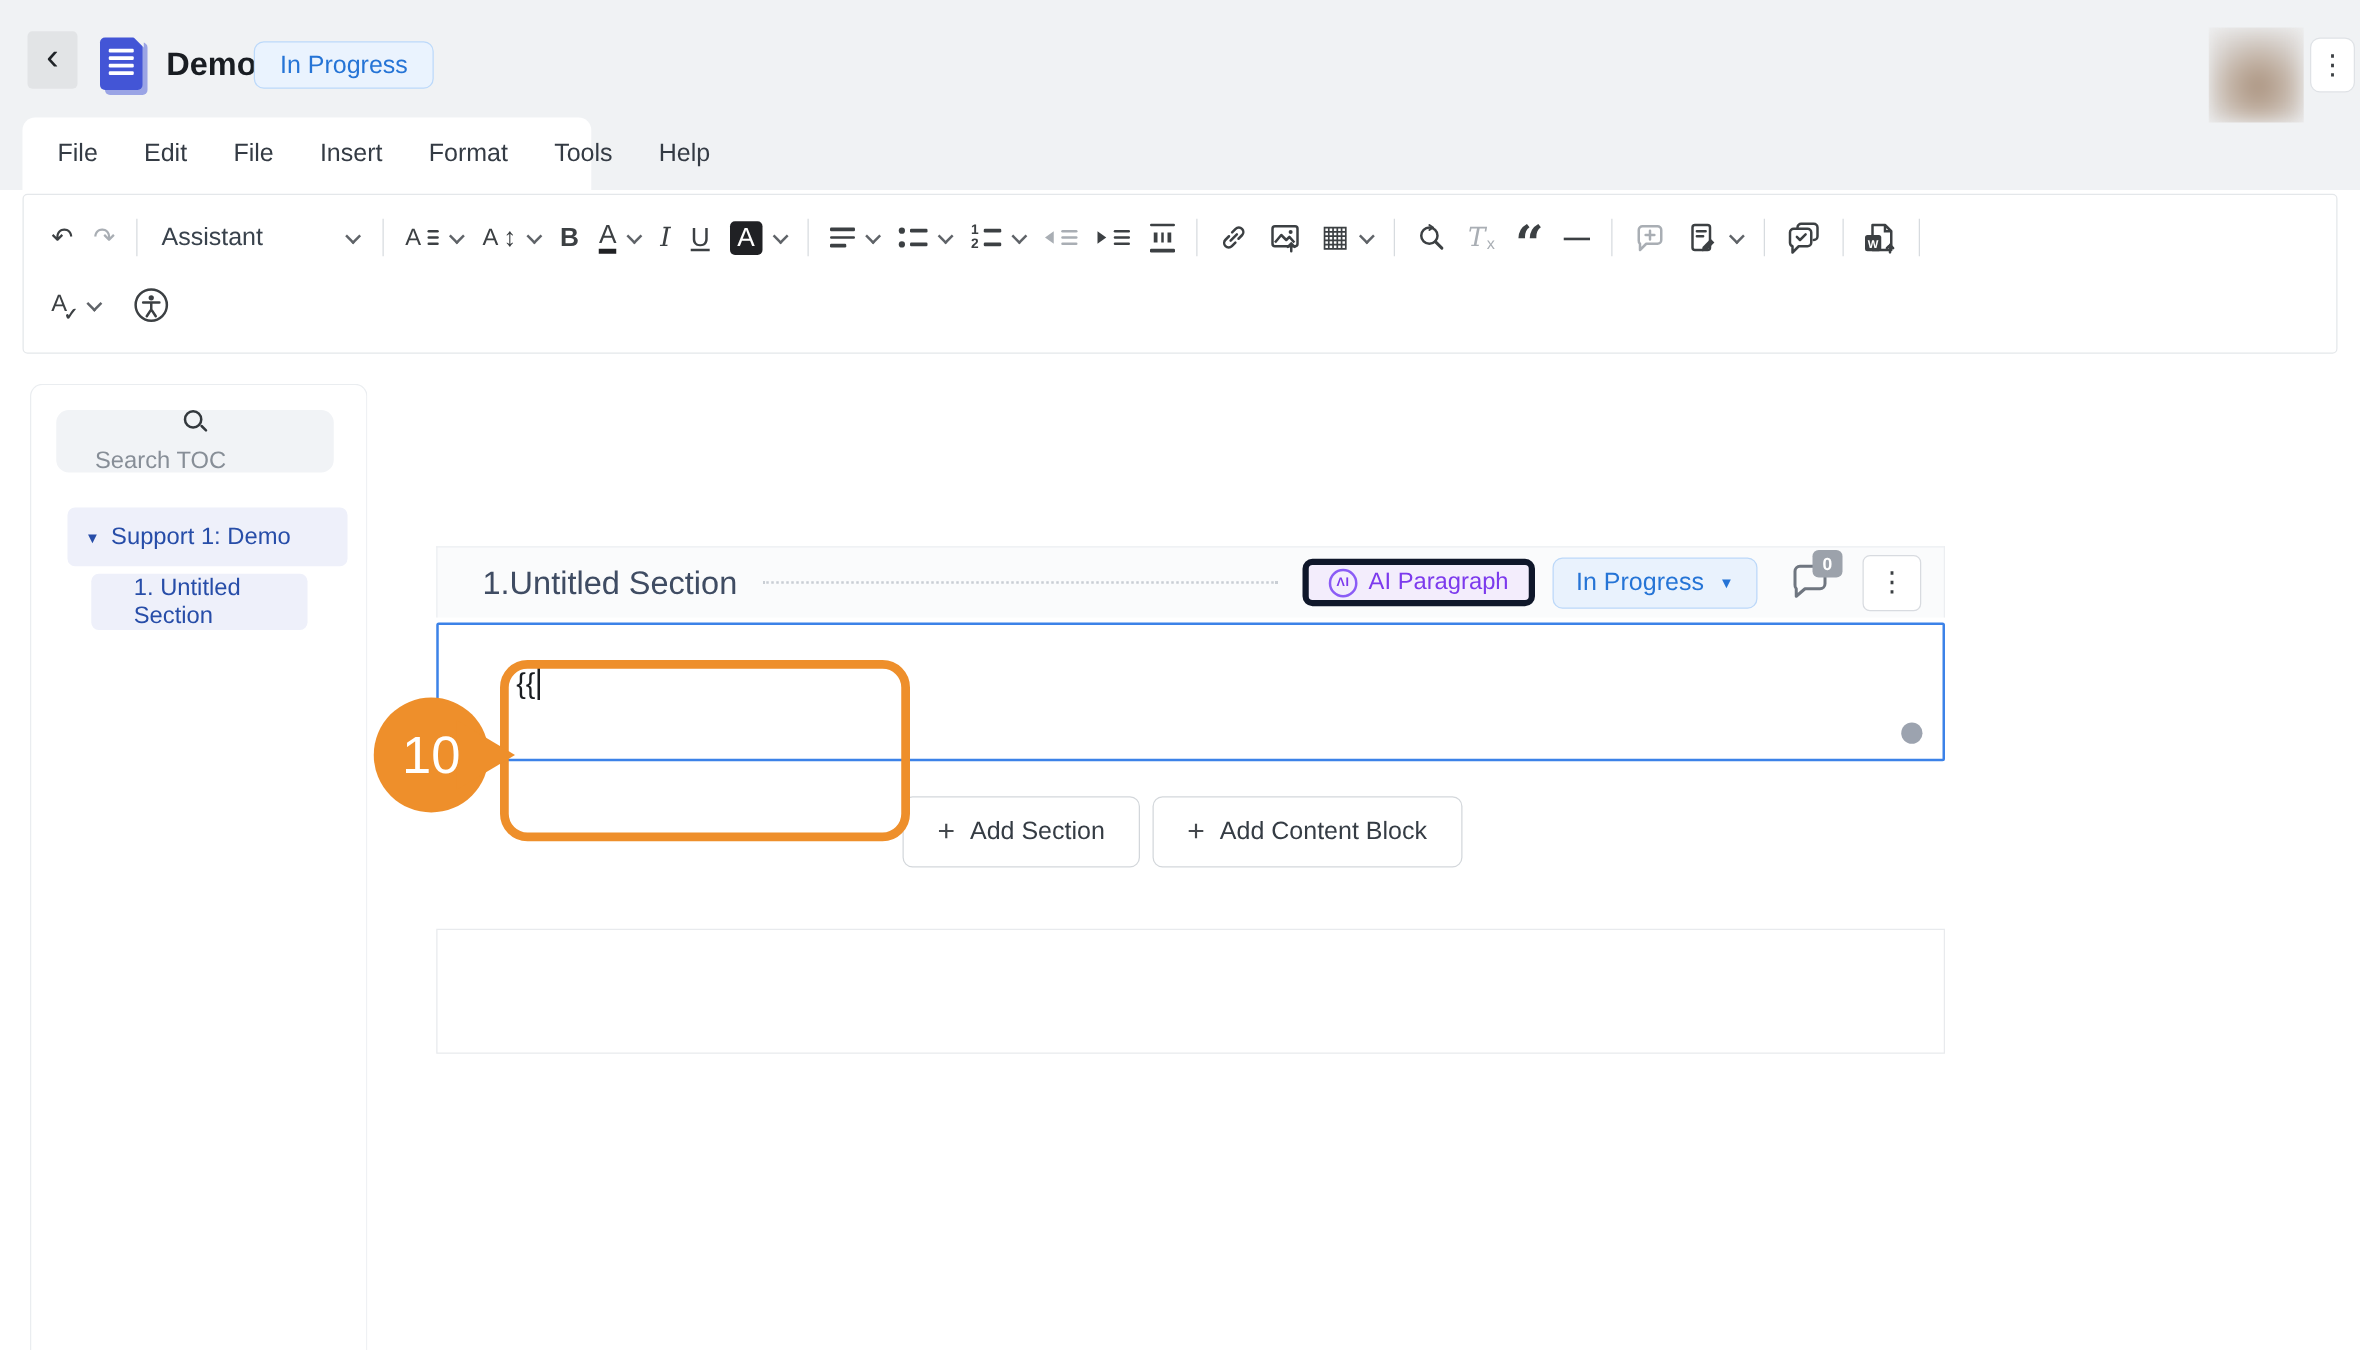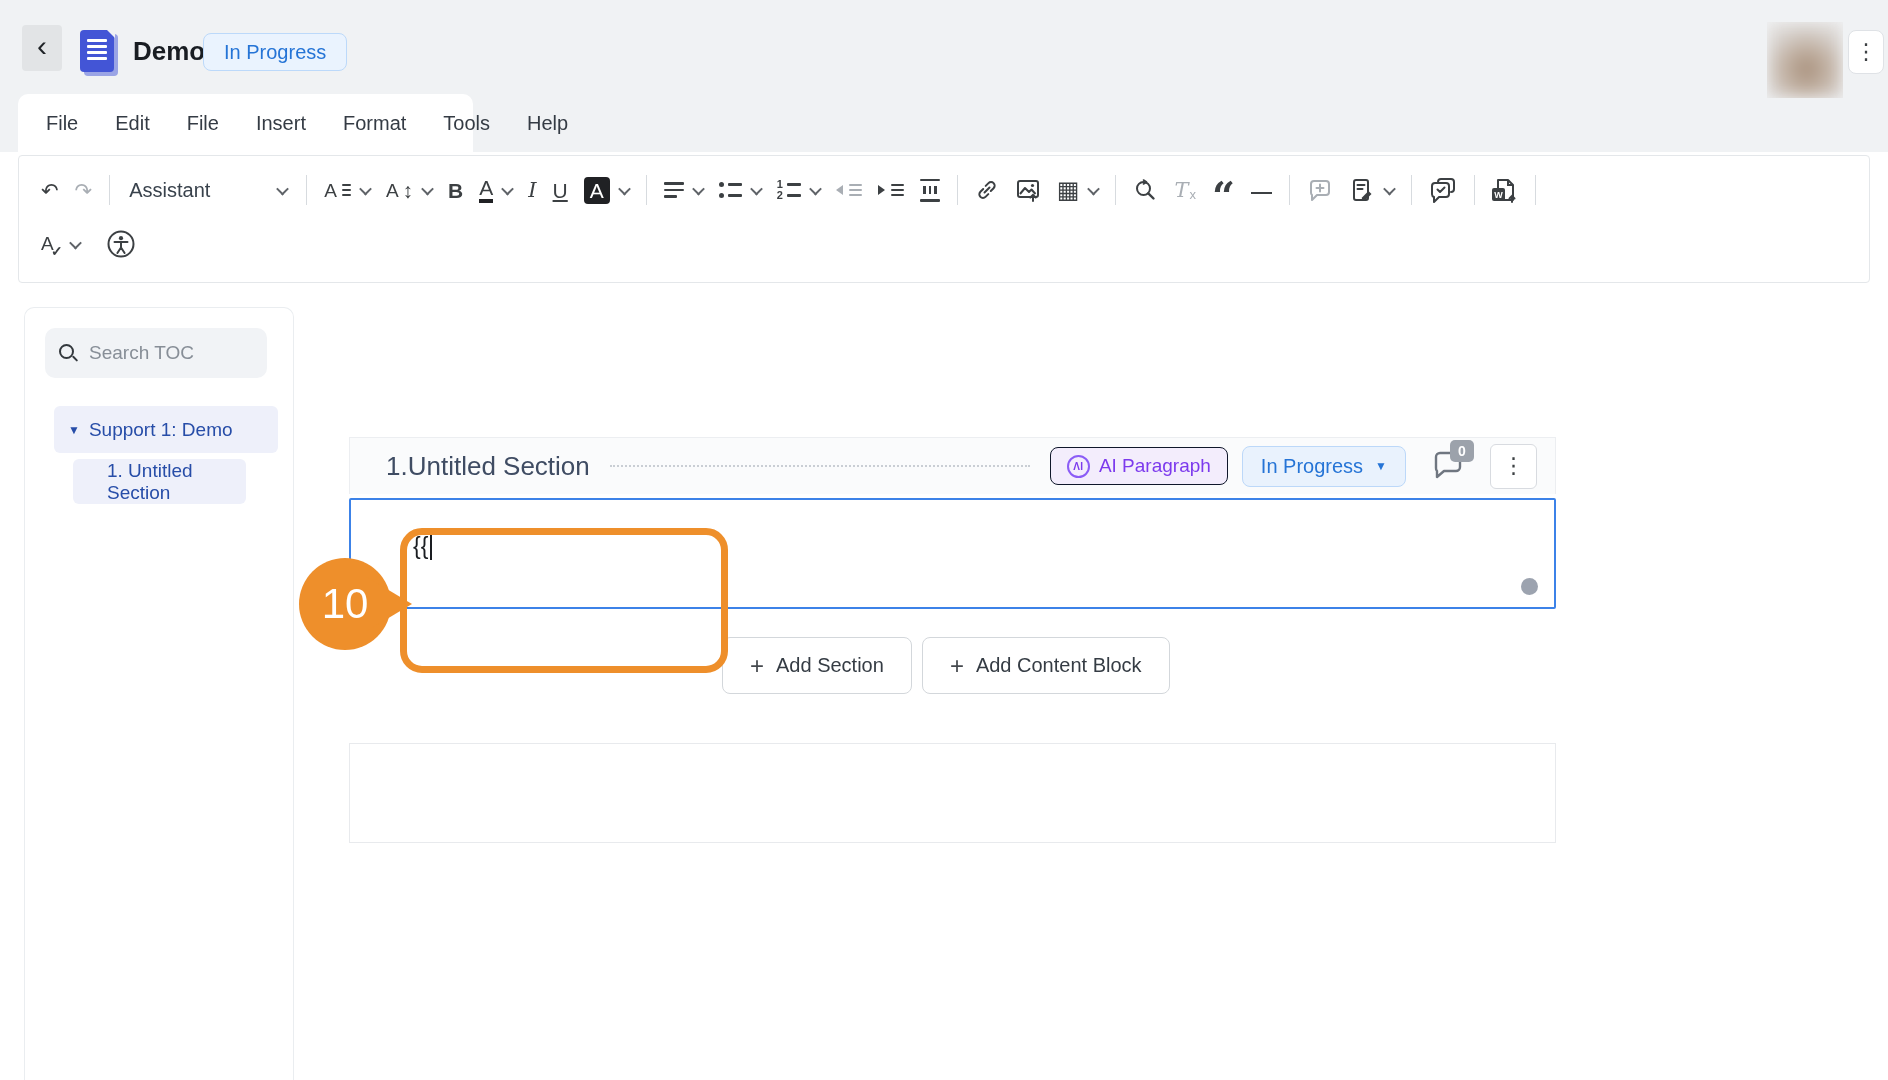--- a/index.html
+++ b/index.html
@@ -57,42 +57,42 @@
   .icon-pb .dash { display:flex; gap:3px; }
   .icon-pb .dash i { width:2.5px; height:8px; background:currentColor; }
   svg.ic { display:block; }
   .word-wrap { position:relative; width:26px; height:26px; }
   .word-w { position:absolute; left:0; bottom:2px; width:13px; height:13px; background:#3c4043; color:#fff; font-size:9px; font-weight:700; border-radius:2px; display:flex; align-items:center; justify-content:center; }
   .spell { position:relative; font-size:19px; }
   .spell .ck { position:absolute; right:-9px; bottom:-4px; font-size:14px; font-weight:700; }
 
   
   .sidebar { position:absolute; left:24px; top:307px; width:270px; height:773px; background:#fff; border:1px solid #eaedf0; border-bottom:none; border-radius:10px 10px 0 0; }
-  .search-box { position:absolute; left:20px; top:20px; width:222px; height:50px; background:#f1f3f6; border-radius:10px; display:flex; align-items:center; padding:0 14px; gap:12px; cursor:text; }
+  .search-box { position:absolute; left:20px; top:20px; width:222px; height:50px; background:#f1f3f6; border-radius:10px; display:flex; align-items:center; padding:0 14px; gap:12px; cursor:text;flex-direction:column; }
   .mag { position:relative; width:18px; height:18px; flex:none; }
   .mag::before { content:""; position:absolute; left:0; top:0; width:11px; height:11px; border:2.2px solid #33383d; border-radius:50%; }
   .mag::after { content:""; position:absolute; right:1px; bottom:0; width:2.2px; height:7px; background:#33383d; transform:rotate(-45deg); border-radius:1px; }
   .search-input { border:none; outline:none; background:transparent; font-size:19px; color:#32373c; width:160px; font-family:"Liberation Sans", sans-serif; }
   .search-input::placeholder { color:#878e97; }
   .toc-item1 { position:absolute; left:29px; top:98px; width:224px; height:47px; background:#eef0fa; border-radius:6px; display:flex; align-items:center; gap:9px; padding-left:14px; cursor:pointer; }
   .toc-caret { font-size:12px; color:#274da8; }
   .toc-label { font-size:19px; color:#274da8; font-weight:500; }
   .toc-item2 { position:absolute; left:48px; top:151px; width:173px; height:45px; background:#eef0fa; border-radius:6px; display:flex; align-items:center; padding-left:34px; cursor:pointer; }
 
   
   .hf-box { position:absolute; left:349px; width:1207px; background:#fff; border:1px solid #e8eaed; cursor:text; }
   .header-box { top:309px; height:95px; }
   .footer-box { top:743px; height:100px; }
   .manage-pill { position:absolute; left:50%; top:-19px; transform:translateX(-50%); height:38px; background:#fff; border:1px solid #d4d8dc; border-radius:6px; padding:0 22px; font-size:18px; color:#414b57; display:flex; align-items:center; white-space:nowrap; cursor:pointer; letter-spacing:.2px; }
 
   .section { position:absolute; left:349px; top:437px; width:1207px; }
   .sec-strip { height:57px; background:#fafbfc; border:1px solid #eceef1; border-bottom:none; display:flex; align-items:center; padding:0 18px 0 36px; gap:14px; }
   .sec-title { font-size:26px; color:#3f4c63; font-weight:500; white-space:nowrap; }
   .dotline { flex:1; border-top:2px dotted #c9ced4; height:0; margin:0 6px; }
-  .ai-pill { height:38px; background:#f3edfc; border:1px solid #0f172a; border-radius:8px; display:flex; align-items:center; gap:9px; padding:0 16px; cursor:pointer; flex:none; }
+  .ai-pill { height:38px; background:#f3edfc; border:5px solid #0f172a; border-radius:8px; display:flex; align-items:center; gap:9px; padding:0 16px; cursor:pointer; flex:none; }
   .ai-circle { width:23px; height:23px; border:2px solid #8b5cf6; border-radius:50%; color:#7c3aed; font-size:10px; font-weight:700; display:flex; align-items:center; justify-content:center; letter-spacing:.5px; }
   .ai-label { color:#7c3aed; font-size:19px; font-weight:500; }
   .status-dd { height:41px; background:#e9f2fd; border:1px solid #bcd8f9; border-radius:8px; display:flex; align-items:center; gap:12px; padding:0 18px; cursor:pointer; flex:none; }
   .status-dd .lbl { color:#2574d6; font-size:20px; }
   .status-dd .caret { color:#2574d6; font-size:12px; }
   .cmt-wrap { position:relative; width:36px; height:34px; cursor:pointer; flex:none; margin:0 10px; }
   .cmt-badge { position:absolute; top:-9px; right:-8px; min-width:24px; height:22px; background:#9ca2ab; border-radius:5px; color:#fff; font-size:14px; font-weight:700; display:flex; align-items:center; justify-content:center; }
   .sec-kebab { width:47px; height:45px; background:#fff; border:1px solid #d8dbe0; border-radius:6px; font-size:22px; color:#3c4043; display:flex; align-items:center; justify-content:center; cursor:pointer; flex:none; }
 
   .editor-box { position:relative; margin-top:4px; height:111px; background:#fff; border:2px solid #3c82e8; border-radius:2px; cursor:text; }

